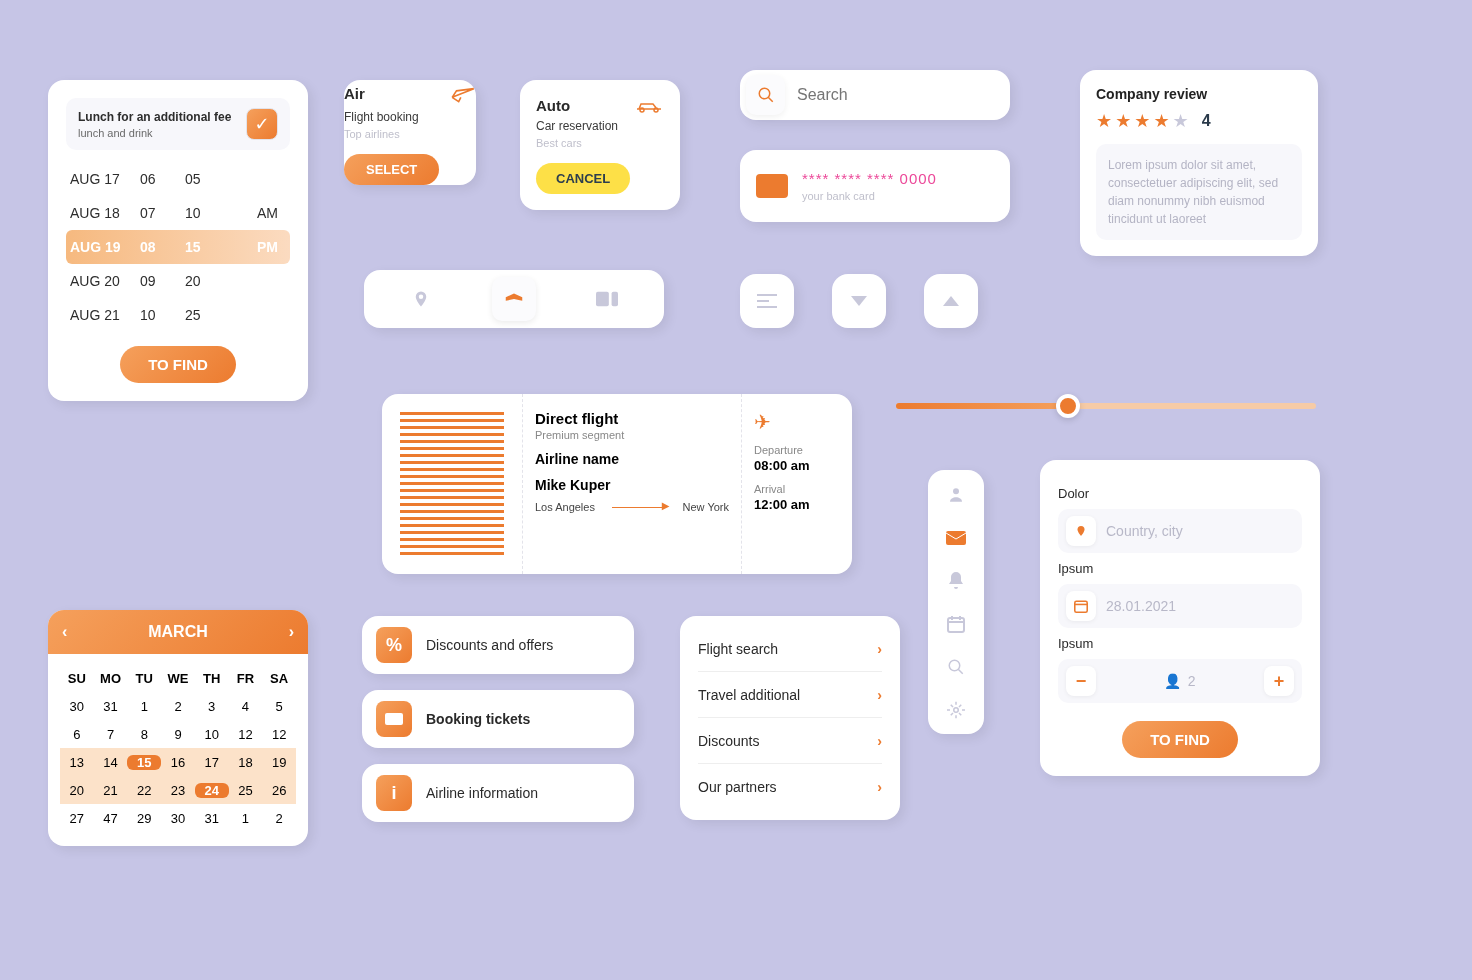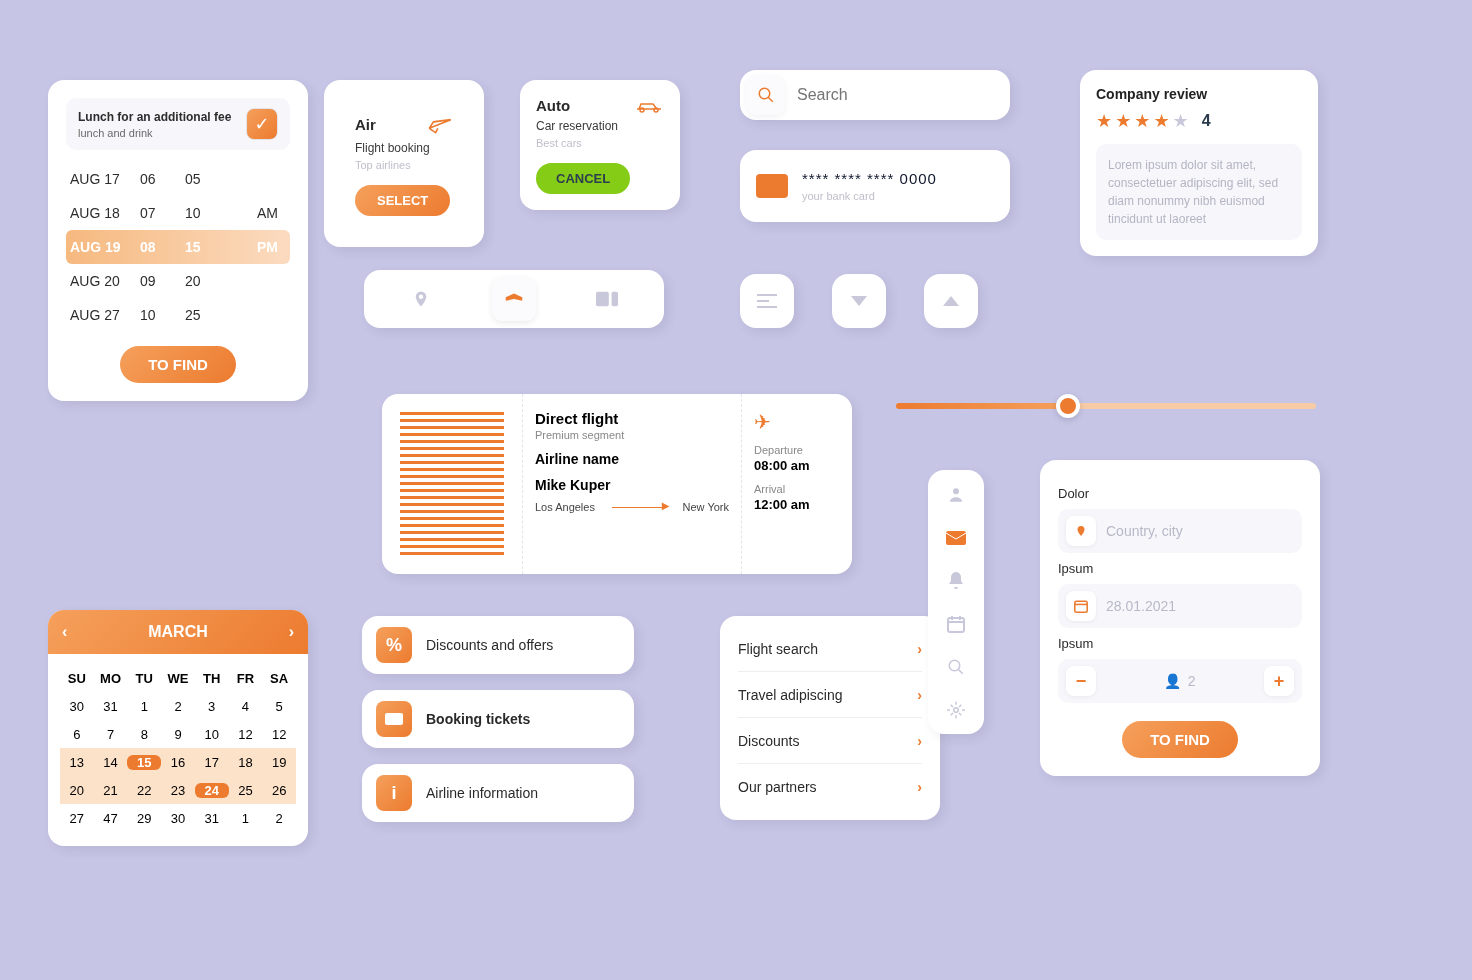--- a/index.html
+++ b/index.html
@@ -1,52 +1,52 @@
 <!DOCTYPE html>
 <html><head>
 <meta charset="utf-8">
 <style>
 * { margin: 0; padding: 0; box-sizing: border-box; font-family: -apple-system, BlinkMacSystemFont, 'Segoe UI', Arial, sans-serif; }
 body { background: #c6c5e6; width: 1472px; height: 980px; position: relative; }
 .card { background: #fff; border-radius: 16px; box-shadow: 4px 4px 12px rgba(0,0,0,0.08); }
 .btn-orange { background: linear-gradient(135deg, #f5a05c, #ec7b2f); color: #fff; border: none; border-radius: 22px; font-weight: 700; font-size: 15px; padding: 10px 28px; cursor: pointer; }
-.btn-gray { background: #84cc16; color: #2d3e4e; border: none; border-radius: 22px; font-weight: 700; font-size: 15px; padding: 10px 24px; cursor: pointer; }
+.btn-gray { background: #fde047; color: #2d3e4e; border: none; border-radius: 22px; font-weight: 700; font-size: 15px; padding: 10px 24px; cursor: pointer; }
 
 
 .panel-animals { position: absolute; left: 48px; top: 80px; width: 260px; padding: 18px; }
 .option-row { background: #f7f7fb; border-radius: 10px; padding: 10px 12px; margin-bottom: 12px; display: flex; align-items: center; justify-content: space-between; }
 .option-text { flex: 1; }
 .option-title { font-size: 12px; font-weight: 700; color: #2d2d2d; }
 .option-sub { font-size: 11px; color: #6a6a6a; margin-top: 3px; }
 .chk { width: 32px; height: 32px; border-radius: 8px; border: 1px solid #e3e3ea; background: #fbfbfd; }
 .chk.checked { background: linear-gradient(135deg,#f5a05c,#ec7b2f); color: #fff; display:flex; align-items:center; justify-content:center; font-size:18px; }
 .time-picker { margin-top: 8px; }
 .time-row { display: grid; grid-template-columns: 70px 45px 45px 1fr; align-items: center; font-size: 14px; color: #2d2d2d; height: 34px; padding-left: 4px; }
 .time-row.sel { background: linear-gradient(90deg,#f6b97f,#fbdbc0); color: #fff; border-radius: 6px; font-weight:600; }
 .time-row span:last-child { text-align: right; padding-right: 12px; }
 .panel-animals .btn-orange { display:block; margin: 14px auto 0; }
 
 
-.card-air { position: absolute; left: 324px; top: 80px; width: 160px; padding: 31px; }
+.card-air { position: absolute; left: 344px; top: 80px; width: 132px; padding: 0; }
 .card-auto { position: absolute; left: 520px; top: 80px; width: 160px; padding: 16px; }
 .svc-head { display:flex; justify-content: space-between; align-items:center; }
 .svc-title { font-weight:700; font-size:15px; color:#2a2a2a; }
 .svc-sub { font-size:12px; color:#3a3a3a; margin-top:4px; }
 .svc-sub2 { font-size:11px; color:#bfbfcb; margin-top:4px; margin-bottom:14px; }
 
 
 .search-card { position:absolute; left:740px; top:70px; width:270px; height:50px; display:flex; align-items:center; padding:6px; }
 .search-ic { width:40px; height:40px; background:#fbfbfd; border-radius:10px; display:flex; align-items:center; justify-content:center; color:#ec7b2f; font-size:20px; box-shadow:0 2px 6px rgba(0,0,0,0.06); }
 .search-input { border:none; font-size:16px; color:#b8b8c8; margin-left:12px; flex:1; outline:none; }
 
 
 .bank-card { position:absolute; left:740px; top:150px; width:270px; height:72px; padding:12px 16px; display:flex; align-items:center; }
 .bank-ic { width:32px; height:24px; background:#ec7b2f; border-radius:4px; margin-right:14px; }
 .bank-text { flex:1; }
-.bank-num { font-size:15px; color:#0f172a; letter-spacing:1px; }
+.bank-num { font-size:15px; color:#ec4899; letter-spacing:1px; }
 .bank-lbl { font-size:11px; color:#bfbfcb; margin-top:3px; }
 
 
 .review-card { position:absolute; left:1080px; top:70px; width:238px; padding:16px; }
 .review-title { font-weight:700; font-size:14px; color:#222; }
 .stars { margin-top:8px; display:flex; align-items:center; gap:3px; }
 .star { color:#ec7b2f; font-size:18px; }
 .star.empty { color:#c8c8da; }
 .rating-num { font-weight:700; font-size:16px; color:#2a3a4a; margin-left:10px; }
 .review-body { background:#f7f7fb; border-radius:10px; padding:12px; margin-top:12px; font-size:12px; color:#b4b4c4; line-height:1.5; }
@@ -94,21 +94,21 @@
 .cal-cell { border-radius:6px; }
 .cal-cell.sel { background:#ec7b2f; color:#fff; font-weight:700; }
 
 
 .action-item { position:absolute; left:362px; width:272px; height:58px; display:flex; align-items:center; padding:0 14px; gap:14px; }
 .ai1 { top:616px; } .ai2 { top:690px;font-weight:bold; } .ai3 { top:764px; }
 .action-ic { width:36px; height:36px; background:linear-gradient(135deg,#f5a05c,#ec7b2f); border-radius:8px; color:#fff; display:flex; align-items:center; justify-content:center; font-weight:700; font-size:18px; }
 .action-lbl { font-size:14px; color:#2a2a2a; }
 
 
-.link-list { position:absolute; left:680px; top:616px; width:220px; padding:10px 18px;margin-left:40px; }
+.link-list { position:absolute; left:680px; top:616px; width:220px; padding:10px 18px; }
 .link-row { display:flex; justify-content:space-between; align-items:center; height:46px; border-bottom:1px solid #eee; font-size:14px; color:#2a2a2a; }
 .link-row:last-child { border-bottom:none; }
 .link-row .chev { color:#ec7b2f; font-weight:700; }
 
 
 .vbar { position:absolute; left:928px; top:470px; width:56px; padding:14px 0; display:flex; flex-direction:column; align-items:center; gap:22px; }
 .vbar .vi { font-size:18px; color:#c8c8da; }
 .vbar .vi.active { color:#ec7b2f; }
 
 
@@ -154,21 +154,21 @@
         <span>15</span>
         <span>PM</span>
       </div>
     <div class="time-row">
         <span>AUG 20</span>
         <span>09</span>
         <span>20</span>
         <span></span>
       </div>
     <div class="time-row">
-        <span>AUG 27</span>
+        <span>AUG 21</span>
         <span>10</span>
         <span>25</span>
         <span></span>
       </div>
   </div>
   <button class="btn-orange">TO FIND</button>
 </div>
 
 <div class="card card-air">
   <div class="svc-head">
@@ -370,21 +370,21 @@
   <div class="action-ic">i</div>
   <div class="action-lbl">Airline information</div>
 </div>
 
 <div class="card link-list">
   <div class="link-row">
       <span>Flight search</span>
       <span class="chev">›</span>
     </div>
   <div class="link-row">
-      <span>Travel adipiscing</span>
+      <span>Travel additional</span>
       <span class="chev">›</span>
     </div>
   <div class="link-row">
       <span>Discounts</span>
       <span class="chev">›</span>
     </div>
   <div class="link-row">
       <span>Our partners</span>
       <span class="chev">›</span>
     </div>

